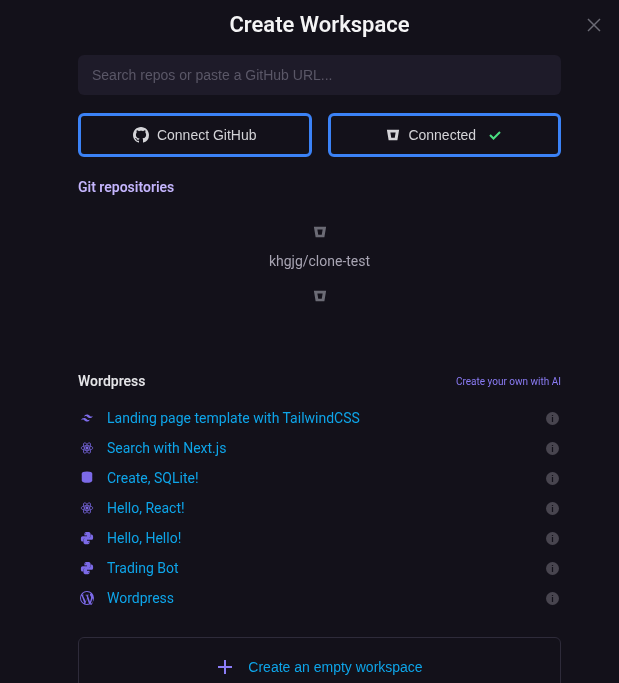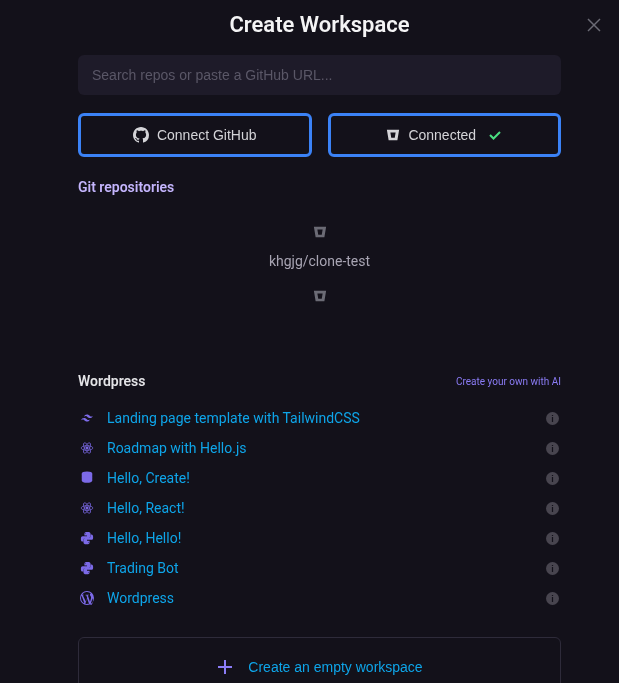--- a/index.html
+++ b/index.html
@@ -232,35 +232,35 @@
     </div>
     <div class="template-item">
       <span class="template-icon">
         <svg width="14" height="14" viewBox="0 0 24 24" fill="none" stroke="currentColor" stroke-width="1.2">
             <circle cx="12" cy="12" r="2" fill="currentColor"></circle>
             <ellipse cx="12" cy="12" rx="10" ry="4"></ellipse>
             <ellipse cx="12" cy="12" rx="10" ry="4" transform="rotate(60 12 12)"></ellipse>
             <ellipse cx="12" cy="12" rx="10" ry="4" transform="rotate(120 12 12)"></ellipse>
           </svg>
       </span>
-      <span class="template-name">Roadmap with Hello.js</span>
+      <span class="template-name">Search with Next.js</span>
       <svg class="info-icon" width="13" height="13" viewBox="0 0 16 16" fill="currentColor">
           <circle cx="8" cy="8" r="8"></circle>
           <text x="8" y="12" text-anchor="middle" fill="#13111a" font-size="11" font-weight="bold" font-family="sans-serif">i</text>
         </svg>
     </div>
     <div class="template-item">
       <span class="template-icon">
         <svg width="14" height="14" viewBox="0 0 16 16" fill="currentColor">
             <ellipse cx="8" cy="3" rx="6" ry="2.5"></ellipse>
             <path d="M2 3v4c0 1.4 2.7 2.5 6 2.5s6-1.1 6-2.5V3"></path>
             <path d="M2 7v4c0 1.4 2.7 2.5 6 2.5s6-1.1 6-2.5V7"></path>
           </svg>
       </span>
-      <span class="template-name">Hello, Create!</span>
+      <span class="template-name">Create, SQLite!</span>
       <svg class="info-icon" width="13" height="13" viewBox="0 0 16 16" fill="currentColor">
           <circle cx="8" cy="8" r="8"></circle>
           <text x="8" y="12" text-anchor="middle" fill="#13111a" font-size="11" font-weight="bold" font-family="sans-serif">i</text>
         </svg>
     </div>
     <div class="template-item">
       <span class="template-icon">
         <svg width="14" height="14" viewBox="0 0 24 24" fill="none" stroke="currentColor" stroke-width="1.2">
             <circle cx="12" cy="12" r="2" fill="currentColor"></circle>
             <ellipse cx="12" cy="12" rx="10" ry="4"></ellipse>

